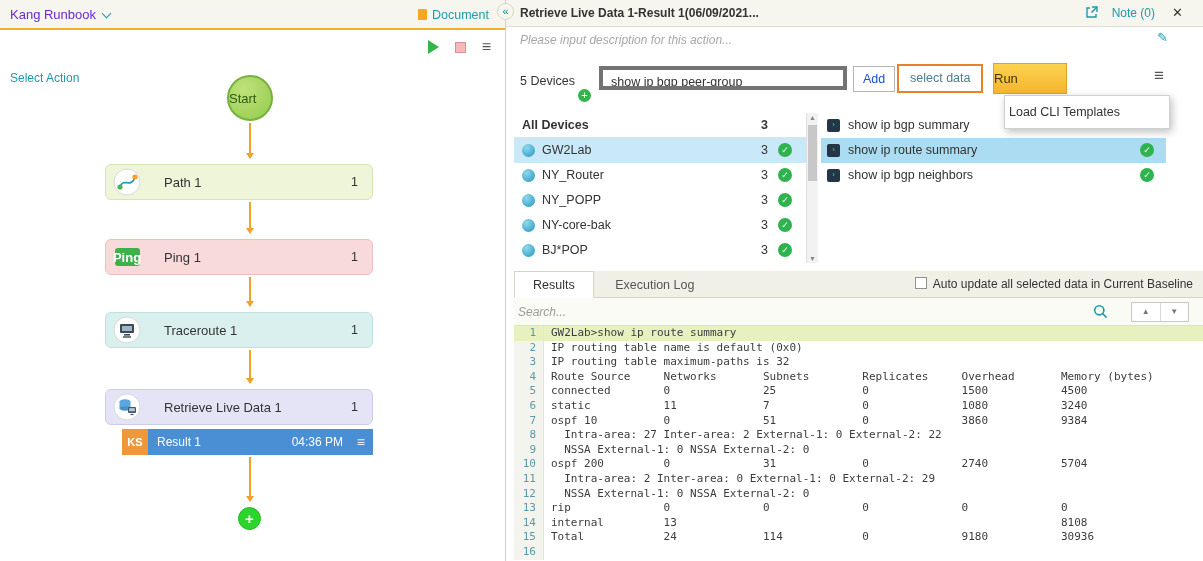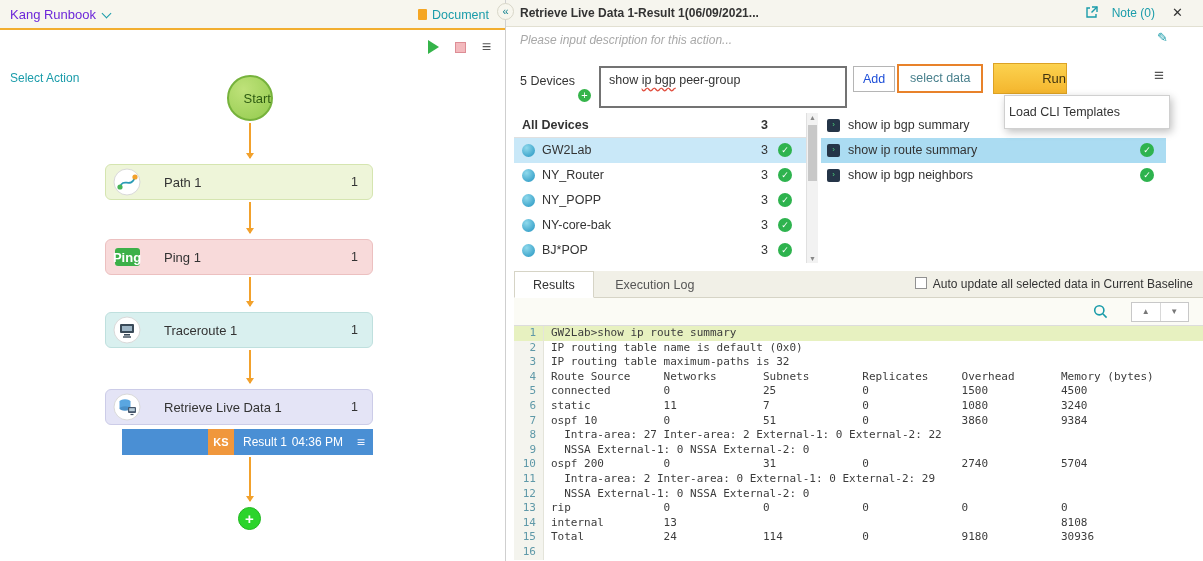--- a/index.html
+++ b/index.html
@@ -21,21 +21,21 @@
   .select-action { position:absolute; left:10px; top:7px; color:#1a9caa; font-size:12px;margin-top:32px; }
   .lp-icons { position:absolute; right:14px; top:7px; display:flex; gap:16px; align-items:center; }
   .play-icon { width:0; height:0; border-left:11px solid #35b44a; border-top:7px solid transparent;
                border-bottom:7px solid transparent; }
   .stop-icon { width:11px; height:11px; background:#f3b9bd; border:1px solid #dd8d95; }
   .burger { font-size:16px; color:#555; line-height:1; }
 
   
   #node-start { position:absolute; left:227px; top:75px; width:46px; height:46px; border-radius:50%;
                 background:radial-gradient(circle at 35% 30%, #bfe27a, #93cb4e); border:2px solid #76b23c;
-                display:flex; align-items:center; justify-content:flex-end; color:#2e5c12; font-size:13px; }
+                display:flex; align-items:center; justify-content:flex-start; color:#2e5c12; font-size:13px; }
   .f-arrow { position:absolute; left:249px; width:2px; background:#f2a12c; }
   .f-arrow::after { content:""; position:absolute; left:-3px; bottom:-5px;
                     border:4px solid transparent; border-top:6px solid #f2a12c; }
   #arr-1 { top:123px; height:35px; }
   #arr-2 { top:202px; height:31px; }
   #arr-3 { top:277px; height:29px; }
   #arr-4 { top:350px; height:33px; }
   #arr-5 { top:457px; height:44px; }
   .flow-node { position:absolute; left:105px; width:268px; height:36px; border-radius:6px;
                display:flex; align-items:center; }
@@ -43,21 +43,21 @@
   #node-ping  { top:239px; background:#f8dada; border:1px solid #ecc0c0; }
   #node-trace { top:312px; background:#d9f0ef; border:1px solid #bfe0de; }
   #node-rld   { top:389px; background:#e4e4f6; border:1px solid #cccce8; }
   .node-icon-wrap { position:absolute; left:7px; width:28px; height:28px; display:flex;
                     align-items:center; justify-content:center; }
   .ping-chip { width:25px; height:18px; background:#3cb049; border-radius:3px; color:#fff;
                font-size:13px; font-weight:bold; display:flex; align-items:center; justify-content:center; }
   .flow-label { margin-left:58px; font-size:13px; color:#333; }
   .flow-count { position:absolute; right:14px; font-size:12.5px; color:#333; }
   #result-bar { position:absolute; left:122px; top:429px; width:251px; height:26px; background:#4a8fd4;
-                display:flex; align-items:center; color:#fff; font-size:12px;justify-content:center; }
+                display:flex; align-items:center; color:#fff; font-size:12px; }
   .ks { width:26px; height:26px; background:#f0973c; display:flex; align-items:center;
         justify-content:center; color:#fff; font-size:11px; font-weight:bold; flex:none; }
   .result-label { margin-left:9px; }
   .result-time { position:absolute; right:30px; }
   .result-burger { position:absolute; right:8px; color:#eef2ff; font-size:14px; }
   #add-node { position:absolute; left:238px; top:507px; width:23px; height:23px; border-radius:50%;
               background:#2cd42c; border:1px solid #22b822; color:#fff; display:flex; align-items:center;
               justify-content:center; font-size:15px; font-weight:bold; }
 
   
@@ -72,31 +72,31 @@
               white-space:nowrap; }
   .popout-icon { position:absolute; right:105px; top:6px; }
   .note-link { position:absolute; right:48px; top:6px; color:#1a9caa; font-size:12px; }
   .close-btn { position:absolute; right:20px; top:5px; color:#333; font-size:13px; }
   .rp-desc-text { position:absolute; left:14px; top:33px; font-style:italic; color:#a8a8a8; font-size:12px; }
   .pencil { position:absolute; right:35px; top:30px; color:#1a9caa; font-size:13px; }
 
   .devices-label { position:absolute; left:14px; top:74px; color:#333; }
   .plus-green { position:absolute; left:72px; top:89px; width:13px; height:13px; border-radius:50%;
                 background:#35b44a; color:#fff; font-size:11px; line-height:12px; text-align:center; }
-  .cmd-input { position:absolute; left:93px; top:66px; width:248px; height:42px; border:2px solid #737373;
+  .cmd-input { position:absolute; left:93px; top:66px; width:248px; height:24px; border:4px solid #737373;
                background:#fff; padding:5px 8px; font-size:12.5px; white-space:nowrap; overflow:hidden; }
   .misspell { text-decoration:underline; text-decoration-style:wavy; text-decoration-color:#e04a3a;
               text-underline-offset:3px; }
   .add-btn { position:absolute; left:347px; top:66px; height:26px; padding:0 9px; border:1px solid #b5b5b5;
              background:#fff; font-size:12.5px; line-height:24px; color:#1d4ed8; }
   .select-data-btn { position:absolute; left:391px; top:64px; height:29px; padding:0 11px;
                      border:2px solid #e8822a; background:#fff; color:#49808d; font-size:12.5px; line-height:25px; }
   .run-btn { position:absolute; left:487px; top:63px; width:74px; height:31px;
              background:linear-gradient(#fcd24f,#f4b62e); border:1px solid #dca225; color:#403410;
-             font-size:13px; text-align:right; line-height:29px; }
+             font-size:13px; text-align:left; line-height:29px; }
   .rp-menu-btn { position:absolute; left:648px; top:66px; font-size:17px; color:#555; }
   .cli-dropdown { position:absolute; left:498px; top:95px; width:166px; background:#fff;
                   border:1px solid #d0d0d0; box-shadow:2px 3px 8px rgba(0,0,0,.25); z-index:40; }
   .cli-item { padding:9px 4px; font-size:12.5px; color:#333; }
 
   
   #devices-panel { position:absolute; left:8px; top:113px; width:304px; height:150px; }
   .dev-header { position:relative; height:25px; border-bottom:1px solid #e0e0e0; }
   .dev-header-label { position:absolute; left:8px; top:5px; font-weight:bold; }
   .dev-header-count { position:absolute; right:50px; top:5px; font-weight:bold; }
@@ -342,20 +342,21 @@
   <div id="results-section">
     <div class="tab-bar">
       <span class="tab active">Results</span>
       <span class="tab">Execution Log</span>
       <span class="auto-wrap">
         <span class="checkbox"></span>
         <span class="auto-label">Auto update all selected data in Current Baseline</span>
       </span>
     </div>
     <div class="search-bar">
+      <input class="search-input" placeholder="Search..." style="">
       <span class="mag">
         <svg width="15" height="15" viewBox="0 0 15 15">
             <circle cx="6.3" cy="6.3" r="4.6" fill="none" stroke="#1a9caa" stroke-width="1.6"></circle>
             <line x1="9.8" y1="9.8" x2="13.6" y2="13.6" stroke="#1a9caa" stroke-width="1.6"></line>
           </svg>
       </span>
       <span class="updown">
         <span class="ud-btn">▲</span>
         <span class="ud-btn">▼</span>
       </span>

